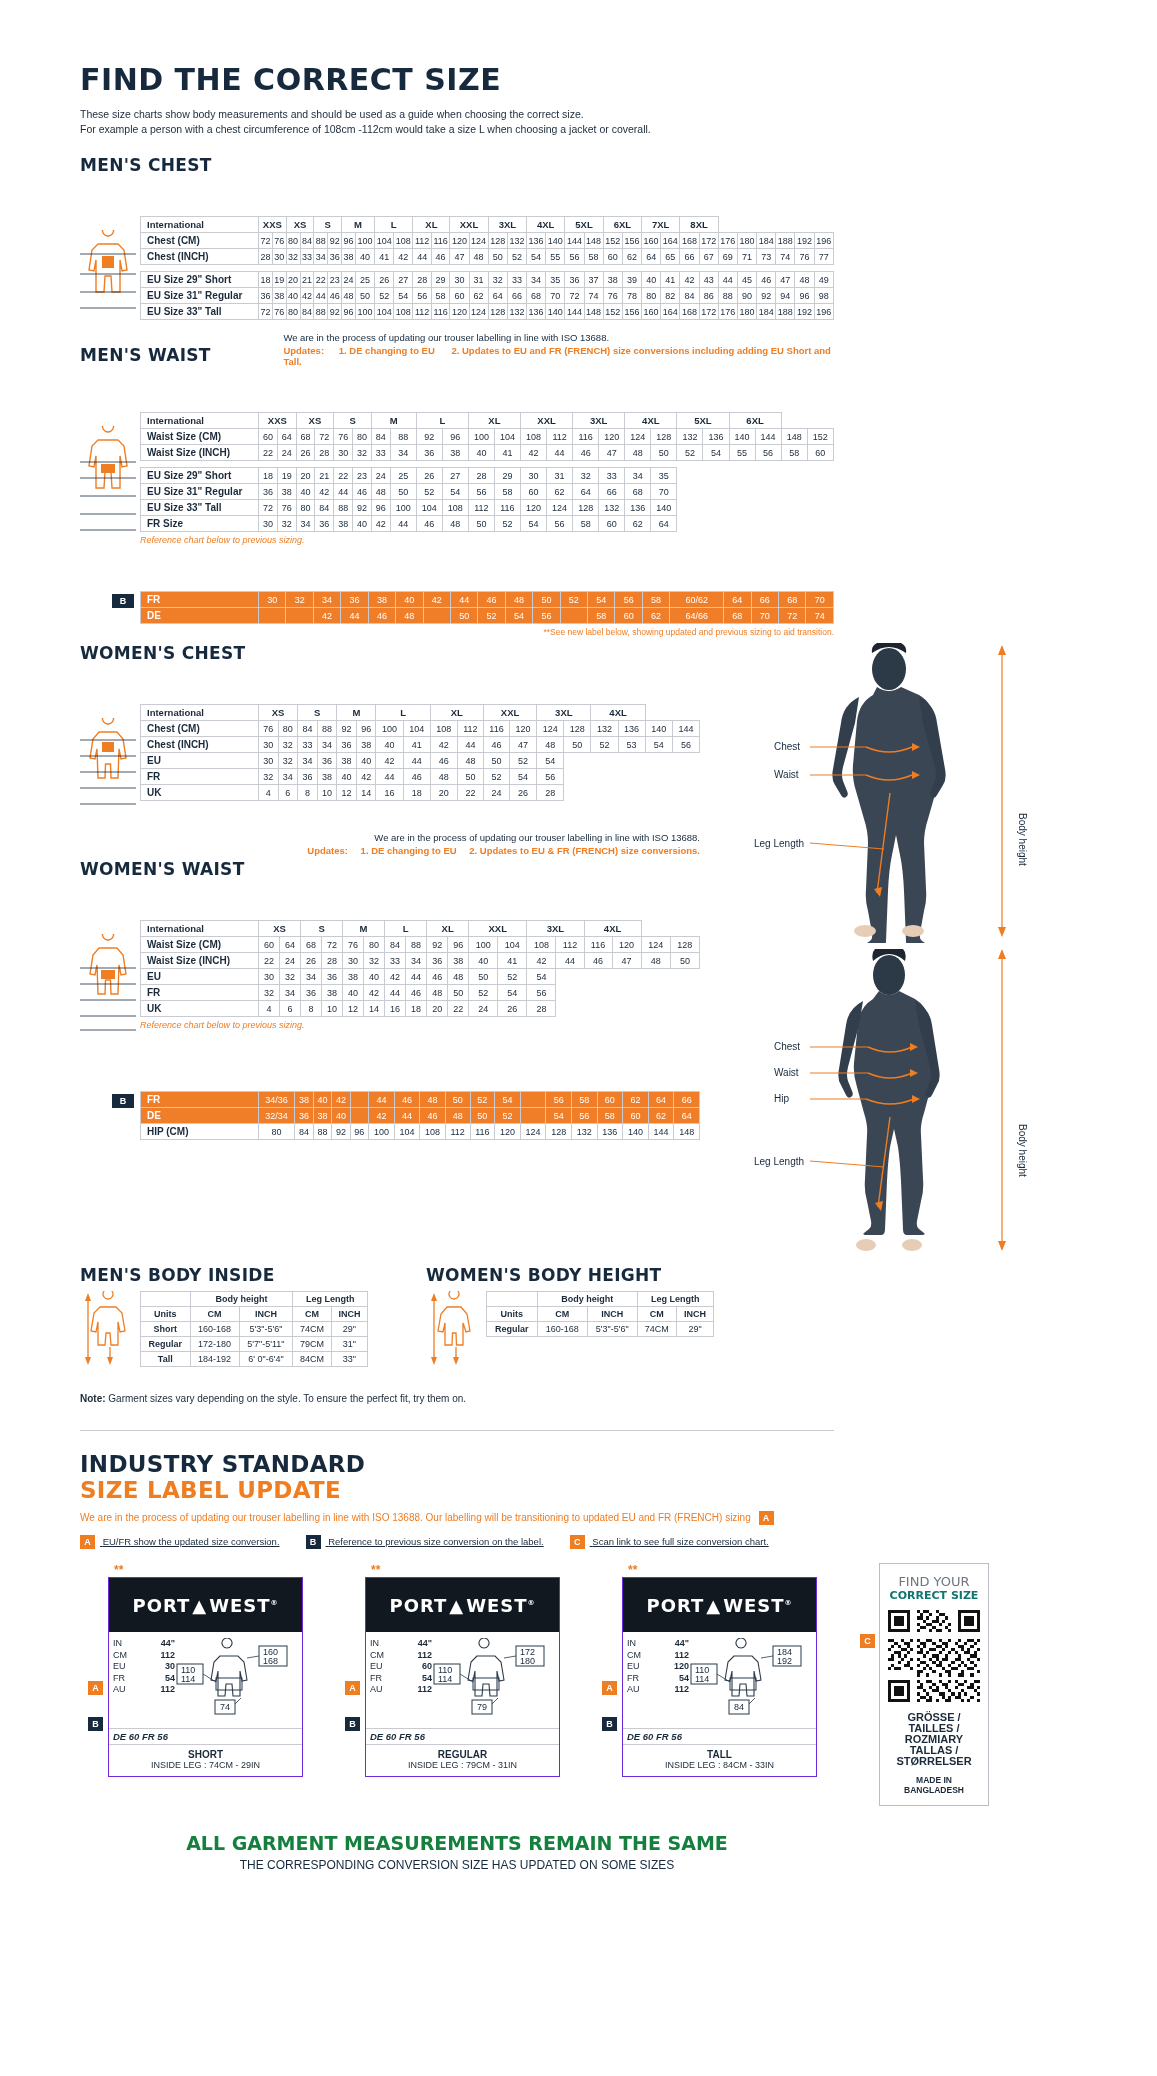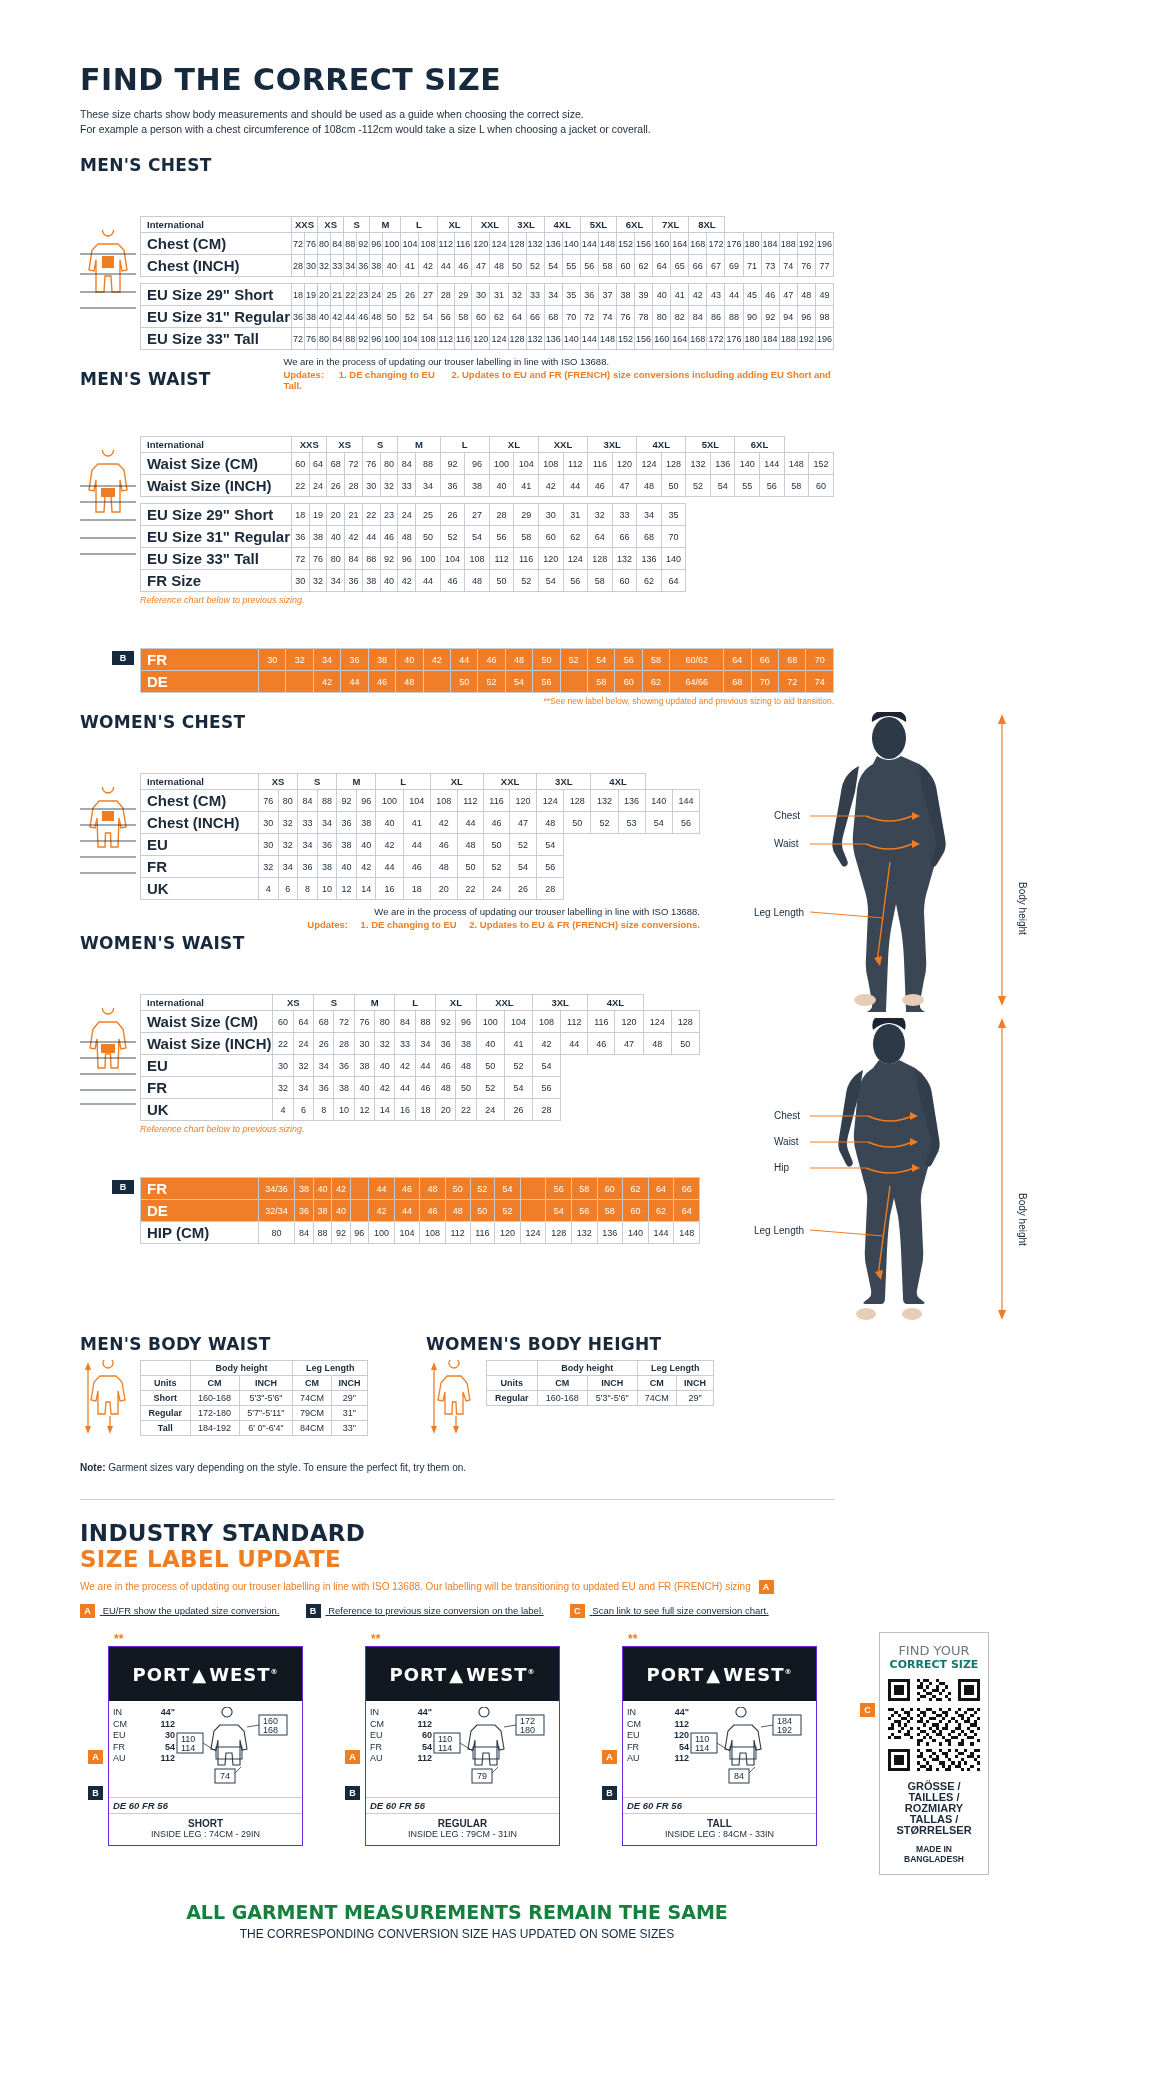--- a/index.html
+++ b/index.html
@@ -44,21 +44,21 @@
     text-align:center;
     padding:2px 1px;
     height:15px;
     font-weight:normal;
     white-space:nowrap;
   }
   table.size td.rowlabel {
     text-align:left;
     padding-left:6px;
     font-weight:bold;
-    font-size:15px;
+    font-size:10px;
     width:118px;
   }
   table.size tr.head td, table.size tr.head th {
     font-weight:bold;
     font-size:9.5px;
   }
   table.size tr.gap td { border:0; height:7px; }
 
   .orangerow td { background:#f07d28; color:#ffffff; font-weight:bold; border-color:#f07d28; }
   .orangerow td.rowlabel { background:#f07d28; color:#fff; }
@@ -1053,21 +1053,21 @@
           <text x="40" y="216" font-size="10" fill="#16293d" font-family="Liberation Sans, sans-serif">Leg Length</text>
           <text x="305" y="175" font-size="10" fill="#16293d" font-family="Liberation Sans, sans-serif" transform="rotate(90 305 175)">Body height</text>
         </svg>
       </div>
 
     </div>
   </div>
 
   <div class="bh-wrap">
     <div class="bh-block">
-      <h2 class="section-title">MEN'S BODY WAIST</h2>
+      <h2 class="section-title">MEN'S BODY INSIDE</h2>
       <div style="display:flex; align-items:flex-start;">
         <div style="width:60px">
           <svg width="56" height="76" viewBox="0 0 56 76">
             <g fill="none" stroke="#ef7d22" stroke-width="1.3">
               <path d="M28 8 a5 5 0 1 1 0.01 0z"></path>
               <path d="M20 16 L14 22 L11 40 L16 41 L18 31 L18 54 L25 54 L26 42 L30 42 L31 54 L38 54 L38 31 L40 41 L45 40 L42 22 L36 16 Z"></path>
               <line x1="8" y1="6" x2="8" y2="70"></line>
               <line x1="30" y1="56" x2="30" y2="70"></line>
             </g>
             <polygon points="8,2 5,10 11,10" fill="#ef7d22"></polygon>

